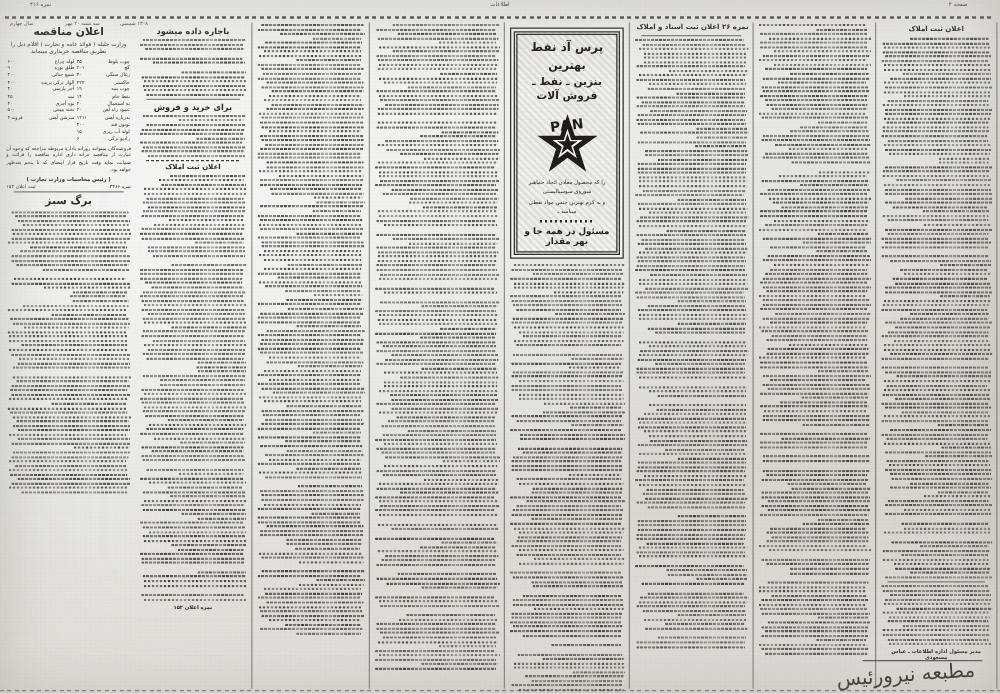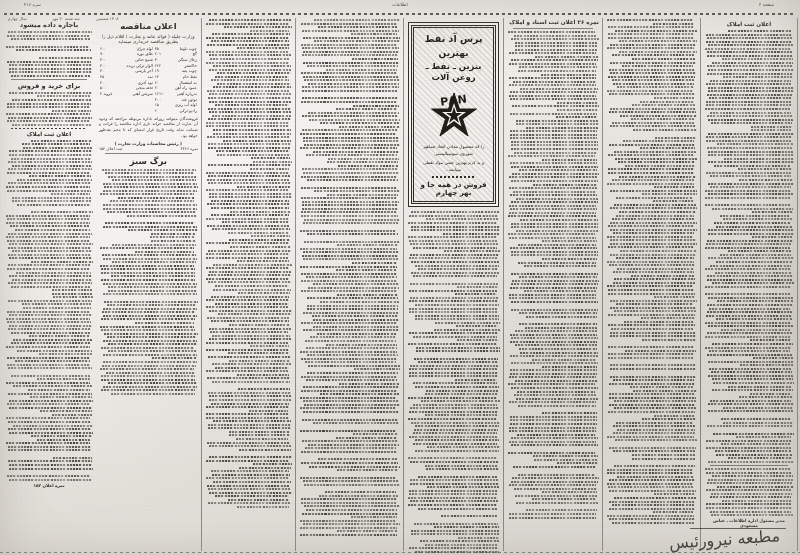--- a/index.html
+++ b/index.html
@@ -193,154 +193,20 @@
     <div class="mh-lbl mh-left">نمره ۴۱۶</div>
     <div class="mh-lbl mh-center">اطلاعات</div>
     <div class="mh-lbl mh-right">صفحه ۴</div>
     <div class="mh-rule"></div>
     <div class="mh-sub l1">سال چهارم</div>
     <div class="mh-sub l2">سه شنبه ۲۰ مهر</div>
     <div class="mh-sub l3">۱۳۰۸ شمسی</div>
   </div>
 
   <div id="cols">
-
-    <div class="col c2">
-      <div class="hdr">باجاره داده میشود</div>
-      <div class="body">
-          <div class="ln w95" style="opacity: 0.79; margin-right: 1.2%;"></div>
-          <div class="ln w95" style="opacity: 0.8; margin-right: 3.3%;"></div>
-          <div class="ln w90" style="opacity: 0.87; margin-right: 3.6%;"></div>
-          <div class="gap"></div>
-          <div class="ln w95" style="opacity: 0.88; margin-right: 4%;"></div>
-          <div class="ln w85" style="opacity: 0.99; margin-right: 2%;"></div>
-          <div class="gap"></div>
-          <div class="ln w60" style="opacity: 0.86; margin-right: 1%;"></div>
-          <div class="ln w95" style="opacity: 0.99; margin-right: 2.4%;"></div>
-          <div class="ln w95 ind" style="opacity: 0.84; margin-right: 0.5%;"></div>
-          <div class="ln w95" style="opacity: 0.9; margin-right: 1%;"></div>
-          <div class="ln w95" style="opacity: 0.87; margin-right: 0.7%;"></div>
-          <div class="ln w90" style="opacity: 0.95; margin-right: 3.1%;"></div>
-        </div>
-      <div class="rule"></div>
-      <div class="hdr">برای خرید و فروش</div>
-      <div class="body">
-          <div class="ln w95" style="opacity: 0.85; margin-right: 1%;"></div>
-          <div class="ln w60" style="opacity: 0.74; margin-right: 3.2%;"></div>
-          <div class="ln w90" style="opacity: 0.9; margin-right: 2.4%;"></div>
-          <div class="ln w95" style="opacity: 0.92; margin-right: 2.3%;"></div>
-          <div class="ln w95" style="opacity: 0.87; margin-right: 3.3%;"></div>
-          <div class="ln w45" style="opacity: 0.81; margin-right: 1.9%;"></div>
-          <div class="ln w95" style="opacity: 0.88; margin-right: 3.8%;"></div>
-          <div class="ln w95" style="opacity: 0.89; margin-right: 1.1%;"></div>
-          <div class="ln w95" style="opacity: 0.81; margin-right: 3.1%;"></div>
-          <div class="ln w90" style="opacity: 0.73; margin-right: 1.8%;"></div>
-        </div>
-      <div class="rule dash"></div>
-      <div class="hdr sm">اعلان ثبت املاک</div>
-      <div class="body">
-          <div class="ln w70" style="opacity: 0.92; margin-right: 0.8%;"></div>
-          <div class="ln w78" style="opacity: 0.97; margin-right: 3.1%;"></div>
-          <div class="ln w78" style="opacity: 0.93; margin-right: 1.2%;"></div>
-          <div class="ln w95" style="opacity: 0.97; margin-right: 0.6%;"></div>
-          <div class="ln w95 ind" style="opacity: 0.76; margin-right: 0.7%;"></div>
-          <div class="ln w90 ind" style="opacity: 0.77; margin-right: 2.7%;"></div>
-          <div class="ln w95" style="opacity: 0.77; margin-right: 1.2%;"></div>
-          <div class="ln w90" style="opacity: 0.94; margin-right: 1.7%;"></div>
-          <div class="ln w95" style="opacity: 0.73; margin-right: 1.1%;"></div>
-          <div class="ln w95" style="opacity: 0.88; margin-right: 2.9%;"></div>
-          <div class="ln w70" style="opacity: 0.99; margin-right: 2.7%;"></div>
-          <div class="ln w85" style="opacity: 0.84; margin-right: 0.9%;"></div>
-          <div class="ln w95" style="opacity: 0.77; margin-right: 2%;"></div>
-          <div class="ln w95" style="opacity: 0.92; margin-right: 3.8%;"></div>
-          <div class="ln w95" style="opacity: 0.83; margin-right: 2.4%;"></div>
-          <div class="ln w45" style="opacity: 0.75; margin-right: 2.9%;"></div>
-          <div class="ln w90 ind" style="opacity: 0.75; margin-right: 1.5%;"></div>
-          <div class="ln w90" style="opacity: 0.75; margin-right: 1.8%;"></div>
-          <div class="ln w85" style="opacity: 0.83; margin-right: 1.9%;"></div>
-          <div class="gap"></div>
-          <div class="ln w70" style="opacity: 0.8; margin-right: 0.1%;"></div>
-          <div class="ln w95" style="opacity: 0.88; margin-right: 3.6%;"></div>
-          <div class="ln w95" style="opacity: 0.77; margin-right: 3.3%;"></div>
-          <div class="ln w95" style="opacity: 0.79; margin-right: 3.9%;"></div>
-          <div class="ln w90" style="opacity: 0.97; margin-right: 4%;"></div>
-          <div class="ln w85" style="opacity: 0.86; margin-right: 3.5%;"></div>
-          <div class="ln w95" style="opacity: 0.77; margin-right: 1.2%;"></div>
-          <div class="ln w95" style="opacity: 0.76; margin-right: 3.4%;"></div>
-          <div class="ln w95" style="opacity: 0.85; margin-right: 2.8%;"></div>
-          <div class="ln w95" style="opacity: 0.74; margin-right: 0.4%;"></div>
-          <div class="ln w95" style="opacity: 0.84; margin-right: 2.1%;"></div>
-          <div class="ln w90" style="opacity: 0.77; margin-right: 1.5%;"></div>
-          <div class="ln w95" style="opacity: 0.73; margin-right: 1.9%;"></div>
-          <div class="ln w95" style="opacity: 0.95; margin-right: 0.5%;"></div>
-          <div class="ln w70" style="opacity: 0.9; margin-right: 0%;"></div>
-          <div class="ln w95" style="opacity: 0.77; margin-right: 1.8%;"></div>
-          <div class="ln w95" style="opacity: 0.84; margin-right: 2.9%;"></div>
-          <div class="ln w85" style="opacity: 0.73; margin-right: 2.6%;"></div>
-          <div class="ln w95" style="opacity: 0.88; margin-right: 0.7%;"></div>
-          <div class="ln w90" style="opacity: 0.8; margin-right: 1.6%;"></div>
-          <div class="ln w95" style="opacity: 0.82; margin-right: 1.6%;"></div>
-          <div class="ln w90" style="opacity: 0.81; margin-right: 2.8%;"></div>
-          <div class="ln w45" style="opacity: 0.86; margin-right: 1%;"></div>
-          <div class="ln w45" style="opacity: 0.94; margin-right: 1.4%;"></div>
-          <div class="ln w45" style="opacity: 0.85; margin-right: 0.4%;"></div>
-          <div class="ln w95" style="opacity: 0.77; margin-right: 1.3%;"></div>
-          <div class="ln w78" style="opacity: 0.81; margin-right: 2.3%;"></div>
-          <div class="ln w78" style="opacity: 0.74; margin-right: 1.9%;"></div>
-          <div class="ln w95 ind" style="opacity: 0.82; margin-right: 3%;"></div>
-          <div class="ln w95" style="opacity: 0.74; margin-right: 0.7%;"></div>
-          <div class="ln w95" style="opacity: 0.8; margin-right: 3.6%;"></div>
-          <div class="ln w95" style="opacity: 0.77; margin-right: 2.3%;"></div>
-          <div class="ln w95" style="opacity: 0.75; margin-right: 0.8%;"></div>
-          <div class="ln w95" style="opacity: 0.77; margin-right: 1.8%;"></div>
-          <div class="ln w90" style="opacity: 0.9; margin-right: 3.6%;"></div>
-          <div class="ln w70 ind" style="opacity: 0.88; margin-right: 3%;"></div>
-          <div class="ln w90" style="opacity: 0.95; margin-right: 1%;"></div>
-          <div class="ln w90" style="opacity: 0.98; margin-right: 3.3%;"></div>
-          <div class="ln w95" style="opacity: 0.85; margin-right: 3.6%;"></div>
-          <div class="ln w85" style="opacity: 0.8; margin-right: 1.3%;"></div>
-          <div class="ln w60" style="opacity: 0.73; margin-right: 1.6%;"></div>
-          <div class="ln w95" style="opacity: 0.99; margin-right: 3.1%;"></div>
-          <div class="ln w85" style="opacity: 0.9; margin-right: 3.2%;"></div>
-          <div class="ln w95" style="opacity: 0.75; margin-right: 2.9%;"></div>
-          <div class="ln w95" style="opacity: 0.74; margin-right: 1.6%;"></div>
-          <div class="gap"></div>
-          <div class="ln w90" style="opacity: 0.73; margin-right: 3%;"></div>
-          <div class="ln w60" style="opacity: 0.78; margin-right: 3.5%;"></div>
-          <div class="ln w95" style="opacity: 0.97; margin-right: 3.5%;"></div>
-          <div class="ln w90" style="opacity: 0.85; margin-right: 1%;"></div>
-          <div class="ln w70" style="opacity: 0.84; margin-right: 3.8%;"></div>
-          <div class="ln w95 ind" style="opacity: 0.86; margin-right: 1.2%;"></div>
-          <div class="ln w70" style="opacity: 0.75; margin-right: 1.5%;"></div>
-          <div class="ln w95" style="opacity: 0.95; margin-right: 0.1%;"></div>
-          <div class="ln w95" style="opacity: 0.73; margin-right: 3.1%;"></div>
-          <div class="ln w95" style="opacity: 0.99; margin-right: 0.9%;"></div>
-          <div class="ln w60" style="opacity: 0.85; margin-right: 0.7%;"></div>
-          <div class="ln w45" style="opacity: 0.86; margin-right: 1.3%;"></div>
-          <div class="ln w95" style="opacity: 0.76; margin-right: 3.5%;"></div>
-          <div class="ln w95" style="opacity: 0.86; margin-right: 1.9%;"></div>
-          <div class="ln w90" style="opacity: 0.73; margin-right: 0.4%;"></div>
-          <div class="ln w95" style="opacity: 0.94; margin-right: 1.7%;"></div>
-          <div class="ln w95" style="opacity: 0.99; margin-right: 0.1%;"></div>
-          <div class="ln w70 ind" style="opacity: 0.92; margin-right: 0.5%;"></div>
-          <div class="ln w60" style="opacity: 0.97; margin-right: 3.7%;"></div>
-          <div class="ln w95" style="opacity: 0.99; margin-right: 3.7%;"></div>
-          <div class="ln w95" style="opacity: 0.89; margin-right: 2%;"></div>
-          <div class="ln w95" style="opacity: 0.88; margin-right: 2%;"></div>
-          <div class="gap"></div>
-          <div class="ln w45" style="opacity: 0.88; margin-right: 0.9%;"></div>
-          <div class="ln w95" style="opacity: 0.95; margin-right: 1.4%;"></div>
-          <div class="ln w95" style="opacity: 0.98; margin-right: 0.8%;"></div>
-          <div class="ln w95" style="opacity: 0.97; margin-right: 0.1%;"></div>
-          <div class="gap"></div>
-          <div class="ln w95" style="opacity: 0.83; margin-right: 2.8%;"></div>
-          <div class="ln w95" style="opacity: 0.73; margin-right: 0.5%;"></div>
-        </div>
-      <div class="colfoot">نمره اعلان ۱۵۲</div>
-    </div>
 
     <div class="col c1">
       <div class="hdr big">اعلان مناقصه</div>
       <div class="subhdr">وزارت جلیله ( فوائد عامه و تجارت ) اقلام ذیل را بطریق مناقصه خریداری مینماید</div>
       <table class="tbl">
           <tbody id="tender-body">
             <tr>
               <td class="nm">چوب بلوط</td>
               <td class="num">۳۵</td>
               <td class="nm">لوله چراغ</td>
@@ -482,20 +348,154 @@
           <div class="ln w95" style="opacity: 0.73; margin-right: 1.5%;"></div>
           <div class="ln w95" style="opacity: 0.83; margin-right: 3.5%;"></div>
           <div class="ln w90" style="opacity: 0.82; margin-right: 3%;"></div>
           <div class="ln w95" style="opacity: 0.73; margin-right: 2.7%;"></div>
           <div class="ln w95" style="opacity: 0.98; margin-right: 2.5%;"></div>
           <div class="ln w90" style="opacity: 0.99; margin-right: 1.2%;"></div>
           <div class="ln w95" style="opacity: 0.87; margin-right: 1%;"></div>
           <div class="ln w95" style="opacity: 0.89; margin-right: 2.6%;"></div>
           <div class="ln w85" style="opacity: 0.74; margin-right: 3.2%;"></div>
         </div>
+    </div>
+
+    <div class="col c2">
+      <div class="hdr">باجاره داده میشود</div>
+      <div class="body">
+          <div class="ln w95" style="opacity: 0.79; margin-right: 1.2%;"></div>
+          <div class="ln w95" style="opacity: 0.8; margin-right: 3.3%;"></div>
+          <div class="ln w90" style="opacity: 0.87; margin-right: 3.6%;"></div>
+          <div class="gap"></div>
+          <div class="ln w95" style="opacity: 0.88; margin-right: 4%;"></div>
+          <div class="ln w85" style="opacity: 0.99; margin-right: 2%;"></div>
+          <div class="gap"></div>
+          <div class="ln w60" style="opacity: 0.86; margin-right: 1%;"></div>
+          <div class="ln w95" style="opacity: 0.99; margin-right: 2.4%;"></div>
+          <div class="ln w95 ind" style="opacity: 0.84; margin-right: 0.5%;"></div>
+          <div class="ln w95" style="opacity: 0.9; margin-right: 1%;"></div>
+          <div class="ln w95" style="opacity: 0.87; margin-right: 0.7%;"></div>
+          <div class="ln w90" style="opacity: 0.95; margin-right: 3.1%;"></div>
+        </div>
+      <div class="rule"></div>
+      <div class="hdr">برای خرید و فروش</div>
+      <div class="body">
+          <div class="ln w95" style="opacity: 0.85; margin-right: 1%;"></div>
+          <div class="ln w60" style="opacity: 0.74; margin-right: 3.2%;"></div>
+          <div class="ln w90" style="opacity: 0.9; margin-right: 2.4%;"></div>
+          <div class="ln w95" style="opacity: 0.92; margin-right: 2.3%;"></div>
+          <div class="ln w95" style="opacity: 0.87; margin-right: 3.3%;"></div>
+          <div class="ln w45" style="opacity: 0.81; margin-right: 1.9%;"></div>
+          <div class="ln w95" style="opacity: 0.88; margin-right: 3.8%;"></div>
+          <div class="ln w95" style="opacity: 0.89; margin-right: 1.1%;"></div>
+          <div class="ln w95" style="opacity: 0.81; margin-right: 3.1%;"></div>
+          <div class="ln w90" style="opacity: 0.73; margin-right: 1.8%;"></div>
+        </div>
+      <div class="rule dash"></div>
+      <div class="hdr sm">اعلان ثبت املاک</div>
+      <div class="body">
+          <div class="ln w70" style="opacity: 0.92; margin-right: 0.8%;"></div>
+          <div class="ln w78" style="opacity: 0.97; margin-right: 3.1%;"></div>
+          <div class="ln w78" style="opacity: 0.93; margin-right: 1.2%;"></div>
+          <div class="ln w95" style="opacity: 0.97; margin-right: 0.6%;"></div>
+          <div class="ln w95 ind" style="opacity: 0.76; margin-right: 0.7%;"></div>
+          <div class="ln w90 ind" style="opacity: 0.77; margin-right: 2.7%;"></div>
+          <div class="ln w95" style="opacity: 0.77; margin-right: 1.2%;"></div>
+          <div class="ln w90" style="opacity: 0.94; margin-right: 1.7%;"></div>
+          <div class="ln w95" style="opacity: 0.73; margin-right: 1.1%;"></div>
+          <div class="ln w95" style="opacity: 0.88; margin-right: 2.9%;"></div>
+          <div class="ln w70" style="opacity: 0.99; margin-right: 2.7%;"></div>
+          <div class="ln w85" style="opacity: 0.84; margin-right: 0.9%;"></div>
+          <div class="ln w95" style="opacity: 0.77; margin-right: 2%;"></div>
+          <div class="ln w95" style="opacity: 0.92; margin-right: 3.8%;"></div>
+          <div class="ln w95" style="opacity: 0.83; margin-right: 2.4%;"></div>
+          <div class="ln w45" style="opacity: 0.75; margin-right: 2.9%;"></div>
+          <div class="ln w90 ind" style="opacity: 0.75; margin-right: 1.5%;"></div>
+          <div class="ln w90" style="opacity: 0.75; margin-right: 1.8%;"></div>
+          <div class="ln w85" style="opacity: 0.83; margin-right: 1.9%;"></div>
+          <div class="gap"></div>
+          <div class="ln w70" style="opacity: 0.8; margin-right: 0.1%;"></div>
+          <div class="ln w95" style="opacity: 0.88; margin-right: 3.6%;"></div>
+          <div class="ln w95" style="opacity: 0.77; margin-right: 3.3%;"></div>
+          <div class="ln w95" style="opacity: 0.79; margin-right: 3.9%;"></div>
+          <div class="ln w90" style="opacity: 0.97; margin-right: 4%;"></div>
+          <div class="ln w85" style="opacity: 0.86; margin-right: 3.5%;"></div>
+          <div class="ln w95" style="opacity: 0.77; margin-right: 1.2%;"></div>
+          <div class="ln w95" style="opacity: 0.76; margin-right: 3.4%;"></div>
+          <div class="ln w95" style="opacity: 0.85; margin-right: 2.8%;"></div>
+          <div class="ln w95" style="opacity: 0.74; margin-right: 0.4%;"></div>
+          <div class="ln w95" style="opacity: 0.84; margin-right: 2.1%;"></div>
+          <div class="ln w90" style="opacity: 0.77; margin-right: 1.5%;"></div>
+          <div class="ln w95" style="opacity: 0.73; margin-right: 1.9%;"></div>
+          <div class="ln w95" style="opacity: 0.95; margin-right: 0.5%;"></div>
+          <div class="ln w70" style="opacity: 0.9; margin-right: 0%;"></div>
+          <div class="ln w95" style="opacity: 0.77; margin-right: 1.8%;"></div>
+          <div class="ln w95" style="opacity: 0.84; margin-right: 2.9%;"></div>
+          <div class="ln w85" style="opacity: 0.73; margin-right: 2.6%;"></div>
+          <div class="ln w95" style="opacity: 0.88; margin-right: 0.7%;"></div>
+          <div class="ln w90" style="opacity: 0.8; margin-right: 1.6%;"></div>
+          <div class="ln w95" style="opacity: 0.82; margin-right: 1.6%;"></div>
+          <div class="ln w90" style="opacity: 0.81; margin-right: 2.8%;"></div>
+          <div class="ln w45" style="opacity: 0.86; margin-right: 1%;"></div>
+          <div class="ln w45" style="opacity: 0.94; margin-right: 1.4%;"></div>
+          <div class="ln w45" style="opacity: 0.85; margin-right: 0.4%;"></div>
+          <div class="ln w95" style="opacity: 0.77; margin-right: 1.3%;"></div>
+          <div class="ln w78" style="opacity: 0.81; margin-right: 2.3%;"></div>
+          <div class="ln w78" style="opacity: 0.74; margin-right: 1.9%;"></div>
+          <div class="ln w95 ind" style="opacity: 0.82; margin-right: 3%;"></div>
+          <div class="ln w95" style="opacity: 0.74; margin-right: 0.7%;"></div>
+          <div class="ln w95" style="opacity: 0.8; margin-right: 3.6%;"></div>
+          <div class="ln w95" style="opacity: 0.77; margin-right: 2.3%;"></div>
+          <div class="ln w95" style="opacity: 0.75; margin-right: 0.8%;"></div>
+          <div class="ln w95" style="opacity: 0.77; margin-right: 1.8%;"></div>
+          <div class="ln w90" style="opacity: 0.9; margin-right: 3.6%;"></div>
+          <div class="ln w70 ind" style="opacity: 0.88; margin-right: 3%;"></div>
+          <div class="ln w90" style="opacity: 0.95; margin-right: 1%;"></div>
+          <div class="ln w90" style="opacity: 0.98; margin-right: 3.3%;"></div>
+          <div class="ln w95" style="opacity: 0.85; margin-right: 3.6%;"></div>
+          <div class="ln w85" style="opacity: 0.8; margin-right: 1.3%;"></div>
+          <div class="ln w60" style="opacity: 0.73; margin-right: 1.6%;"></div>
+          <div class="ln w95" style="opacity: 0.99; margin-right: 3.1%;"></div>
+          <div class="ln w85" style="opacity: 0.9; margin-right: 3.2%;"></div>
+          <div class="ln w95" style="opacity: 0.75; margin-right: 2.9%;"></div>
+          <div class="ln w95" style="opacity: 0.74; margin-right: 1.6%;"></div>
+          <div class="gap"></div>
+          <div class="ln w90" style="opacity: 0.73; margin-right: 3%;"></div>
+          <div class="ln w60" style="opacity: 0.78; margin-right: 3.5%;"></div>
+          <div class="ln w95" style="opacity: 0.97; margin-right: 3.5%;"></div>
+          <div class="ln w90" style="opacity: 0.85; margin-right: 1%;"></div>
+          <div class="ln w70" style="opacity: 0.84; margin-right: 3.8%;"></div>
+          <div class="ln w95 ind" style="opacity: 0.86; margin-right: 1.2%;"></div>
+          <div class="ln w70" style="opacity: 0.75; margin-right: 1.5%;"></div>
+          <div class="ln w95" style="opacity: 0.95; margin-right: 0.1%;"></div>
+          <div class="ln w95" style="opacity: 0.73; margin-right: 3.1%;"></div>
+          <div class="ln w95" style="opacity: 0.99; margin-right: 0.9%;"></div>
+          <div class="ln w60" style="opacity: 0.85; margin-right: 0.7%;"></div>
+          <div class="ln w45" style="opacity: 0.86; margin-right: 1.3%;"></div>
+          <div class="ln w95" style="opacity: 0.76; margin-right: 3.5%;"></div>
+          <div class="ln w95" style="opacity: 0.86; margin-right: 1.9%;"></div>
+          <div class="ln w90" style="opacity: 0.73; margin-right: 0.4%;"></div>
+          <div class="ln w95" style="opacity: 0.94; margin-right: 1.7%;"></div>
+          <div class="ln w95" style="opacity: 0.99; margin-right: 0.1%;"></div>
+          <div class="ln w70 ind" style="opacity: 0.92; margin-right: 0.5%;"></div>
+          <div class="ln w60" style="opacity: 0.97; margin-right: 3.7%;"></div>
+          <div class="ln w95" style="opacity: 0.99; margin-right: 3.7%;"></div>
+          <div class="ln w95" style="opacity: 0.89; margin-right: 2%;"></div>
+          <div class="ln w95" style="opacity: 0.88; margin-right: 2%;"></div>
+          <div class="gap"></div>
+          <div class="ln w45" style="opacity: 0.88; margin-right: 0.9%;"></div>
+          <div class="ln w95" style="opacity: 0.95; margin-right: 1.4%;"></div>
+          <div class="ln w95" style="opacity: 0.98; margin-right: 0.8%;"></div>
+          <div class="ln w95" style="opacity: 0.97; margin-right: 0.1%;"></div>
+          <div class="gap"></div>
+          <div class="ln w95" style="opacity: 0.83; margin-right: 2.8%;"></div>
+          <div class="ln w95" style="opacity: 0.73; margin-right: 0.5%;"></div>
+        </div>
+      <div class="colfoot">نمره اعلان ۱۵۲</div>
     </div>
 
     <div class="col c3">
       <div class="body">
           <div class="ln w95" style="opacity: 0.98; margin-right: 0.6%;"></div>
           <div class="ln w95" style="opacity: 0.91; margin-right: 3.1%;"></div>
           <div class="ln w78" style="opacity: 0.96; margin-right: 0%;"></div>
           <div class="ln w45" style="opacity: 0.74; margin-right: 2.9%;"></div>
           <div class="ln w90" style="opacity: 0.92; margin-right: 2%;"></div>
           <div class="ln w95" style="opacity: 1; margin-right: 3.5%;"></div>
@@ -782,35 +782,35 @@
           <div class="ln w60" style="opacity: 0.8; margin-right: 1.8%;"></div>
           <div class="ln w95" style="opacity: 0.99; margin-right: 3.4%;"></div>
         </div>
     </div>
 
     <div class="col c5">
       <div class="advert">
         <div class="advert-inner">
           <div class="ad-ln ad-l1">پرس آذ نفط</div>
           <div class="ad-ln ad-l2">بهترین</div>
-          <div class="ad-ln ad-l3">بنزین ـ نفط ـ روغن آلات</div>
+          <div class="ad-ln ad-l3">بنزین ـ نفط ـ فروش آلات</div>
 
           <div class="ad-logo">
             <svg class="star" viewBox="0 0 100 100">
               <polygon points="50,6 61,38 95,38 67,58 78,92 50,71 22,92 33,58 5,38 39,38" fill="#201d19" stroke="#201d19" stroke-width="2"></polygon>
               <polygon points="50,26 56,44 74,44 59,55 65,73 50,62 35,73 41,55 26,44 44,44" fill="#f4f2ee"></polygon>
               <polygon points="50,34 54,46 66,46 56,53 60,66 50,58 40,66 44,53 34,46 46,46" fill="#201d19"></polygon>
             </svg>
             <div class="word">PAN</div>
           </div>
 
           <div class="ad-small">را که محصول معادن اتحاد جماهیر شوروی سوسیالیستی</div>
           <div class="ad-small">و به کرم بهترین جنس مواد نفطی میباشد ـ</div>
           <div class="ad-dash"></div>
-          <div class="ad-last">فروش در همه جا و بهر چهارم</div>
+          <div class="ad-last">مسئول در همه جا و بهر مقدار</div>
         </div>
       </div>
       <div class="body">
           <div class="ln w95 ind" style="opacity: 0.82; margin-right: 0.2%;"></div>
           <div class="ln w95" style="opacity: 0.8; margin-right: 2.9%;"></div>
           <div class="ln w78" style="opacity: 0.74; margin-right: 1.6%;"></div>
           <div class="ln w95" style="opacity: 0.84; margin-right: 3.6%;"></div>
           <div class="ln w95" style="opacity: 0.97; margin-right: 0.6%;"></div>
           <div class="ln w95" style="opacity: 0.9; margin-right: 1.1%;"></div>
           <div class="ln w60" style="opacity: 0.99; margin-right: 1.5%;"></div>

